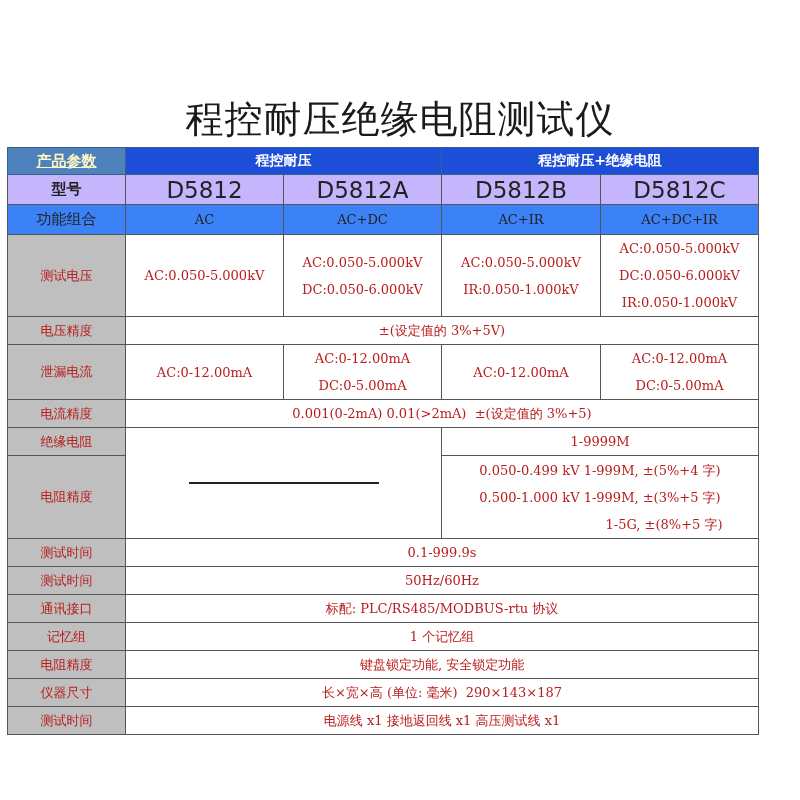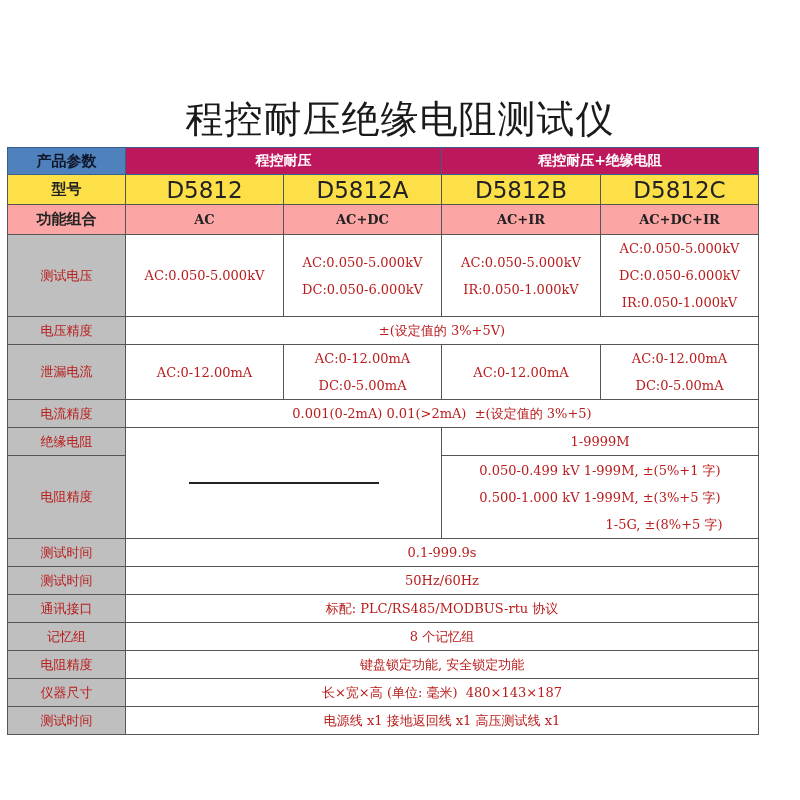--- a/index.html
+++ b/index.html
@@ -1,25 +1,25 @@
 <!DOCTYPE html>
 <html><head>
 <meta charset="utf-8">
 <style>
   html, body { margin:0; padding:0; background:#ffffff; }
   body { width:800px; height:800px; position:relative; overflow:hidden; font-family:"DejaVu Sans", sans-serif; }
   .title { position:absolute; top:94px; left:0; width:800px; text-align:center; font-size:38px; color:#1a1a1a; font-family:"DejaVu Sans", sans-serif; letter-spacing:1px; }
   table.spec { position:absolute; top:147px; left:7px; width:751px; border-collapse:collapse; table-layout:fixed; }
   table.spec td { border:1px solid #555; padding:0; color:#b91c1c; font-size:13px; font-family:"DejaVu Serif", serif; vertical-align:middle; text-align:center; overflow:hidden; }
   td.lbl { background:#bfbfbf; text-align:left; padding-left:8px; font-family:"DejaVu Sans", sans-serif; font-size:15px; color:#222; }
-  tr.hdr td { background:#be185d; color:#fff; font-weight:bold; font-family:"DejaVu Sans", sans-serif; font-size:14px; border-color:#3a5f8f; }
-  tr.hdr td.lbl { background:#4f81bd; color:#0f172a; font-size:15px; }
-  tr.model td { background:#fde047; font-family:"DejaVu Sans", sans-serif; font-size:23px; color:#222; }
+  tr.hdr td { background:#1d4ed8; color:#fff; font-weight:bold; font-family:"DejaVu Sans", sans-serif; font-size:14px; border-color:#3a5f8f; }
+  tr.hdr td.lbl { background:#4f81bd; color:#fef9c3; font-size:15px;text-decoration:underline; }
+  tr.model td { background:#c4b5fd; font-family:"DejaVu Sans", sans-serif; font-size:23px; color:#222; }
   tr.model td.lbl { font-weight:bold; font-size:15px; }
-  tr.func td { background:#fca5a5; font-weight:bold; font-size:13px; font-family:"DejaVu Serif", serif; color:#222; }
+  tr.func td { background:#3b82f6; font-weight:normal; font-size:13px; font-family:"DejaVu Serif", serif; color:#222; }
   tr.func td.lbl { font-family:"DejaVu Sans", sans-serif; font-size:15px; }
   td.multi { text-align:left; vertical-align:top; padding:4px 0 0 10px; line-height:27px; }
   .dash { display:block; width:190px; height:2px; background:#222; margin:0 auto; }
   td.rprec { text-align:left; padding-left:10px; line-height:27px; vertical-align:middle; }
   td.rprec .r3 { padding-left:128px; }
 </style>
 </head>
 <body>
 
 <div class="title">程控耐压绝缘电阻测试仪</div>
@@ -99,47 +99,47 @@
   <tr style="height:28px">
     <td class="lbl">绝缘电阻</td>
     <td colspan="2" rowspan="2">
       <span class="dash"></span>
     </td>
     <td colspan="2">1-9999M</td>
   </tr>
   <tr style="height:83px">
     <td class="lbl">电阻精度</td>
     <td colspan="2" class="rprec">
-      <div>0.050-0.499 kV 1-999M, ±(5%+1 字)</div>
+      <div>0.050-0.499 kV 1-999M, ±(5%+4 字)</div>
       <div>0.500-1.000 kV 1-999M, ±(3%+5 字)</div>
       <div class="r3">1-5G, ±(8%+5 字)</div>
     </td>
   </tr>
   <tr style="height:28px">
     <td class="lbl">测试时间</td>
     <td colspan="4">0.1-999.9s</td>
   </tr>
   <tr style="height:28px">
     <td class="lbl">测试时间</td>
     <td colspan="4">50Hz/60Hz</td>
   </tr>
   <tr style="height:28px">
     <td class="lbl">通讯接口</td>
     <td colspan="4">标配: PLC/RS485/MODBUS-rtu 协议</td>
   </tr>
   <tr style="height:28px">
     <td class="lbl">记忆组</td>
-    <td colspan="4">8 个记忆组</td>
+    <td colspan="4">1 个记忆组</td>
   </tr>
   <tr style="height:28px">
     <td class="lbl">电阻精度</td>
     <td colspan="4">键盘锁定功能, 安全锁定功能</td>
   </tr>
   <tr style="height:28px">
     <td class="lbl">仪器尺寸</td>
-    <td colspan="4" style="white-space:pre">长×宽×高 (单位: 毫米)  480×143×187</td>
+    <td colspan="4" style="white-space:pre">长×宽×高 (单位: 毫米)  290×143×187</td>
   </tr>
   <tr style="height:28px">
     <td class="lbl">测试时间</td>
     <td colspan="4">电源线 x1 接地返回线 x1 高压测试线 x1</td>
   </tr>
 </tbody>
   </table>
 
 </body></html>

